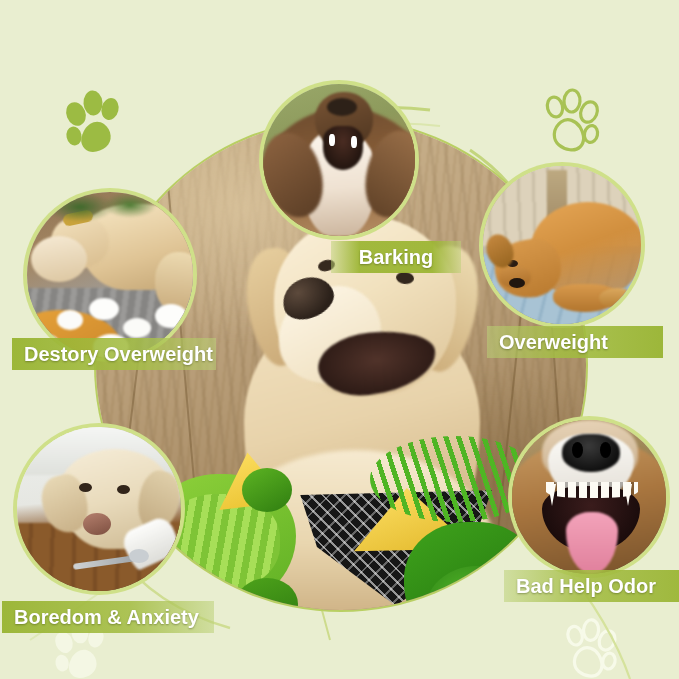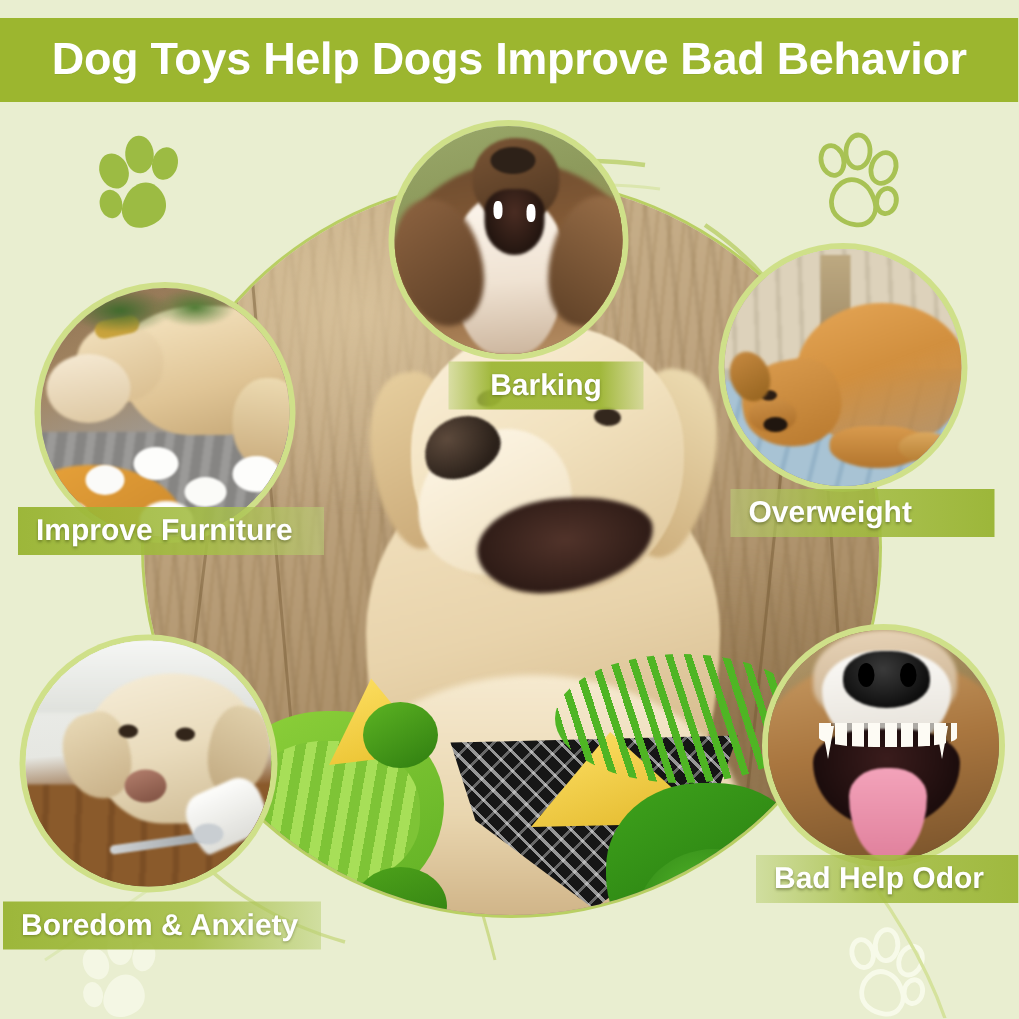--- a/index.html
+++ b/index.html
@@ -158,30 +158,28 @@
     white-space:nowrap;
     background:linear-gradient(90deg, rgba(150,178,45,.92) 0%, rgba(164,189,68,.88) 60%, rgba(188,209,120,.55) 100%);
     text-shadow:0 1px 2px rgba(60,70,20,.45);
   }
   .label.rtl{
     background:linear-gradient(270deg, rgba(150,178,45,.92) 0%, rgba(164,189,68,.88) 60%, rgba(188,209,120,.55) 100%);
   }
   .label.center{
     background:linear-gradient(90deg, rgba(188,209,120,.5) 0%, rgba(155,181,50,.93) 22%, rgba(155,181,50,.93) 78%, rgba(188,209,120,.5) 100%);
     justify-content:center;
+    margin-left:32px;
   }
 </style>
 </head>
 <body>
 
 <div id="stage">
 
-  <div class="banner">
-    <div class="banner-title">Dog Toys Help Dogs Improve Bad Behavior</div>
-  </div>
 
   <div class="paw" style="left:62px;top:88px;">
     <svg width="60" height="66" viewBox="0 0 60 66">
       <ellipse cx="14" cy="26" rx="9.5" ry="12" fill="#9cbb43" transform="rotate(-22 14 26)"></ellipse>
       <ellipse cx="12" cy="48" rx="7.5" ry="9.5" fill="#9cbb43" transform="rotate(-12 12 48)"></ellipse>
       <ellipse cx="31" cy="15" rx="9.5" ry="12.5" fill="#9cbb43" transform="rotate(-4 31 15)"></ellipse>
       <ellipse cx="48" cy="21" rx="8.5" ry="11" fill="#9cbb43" transform="rotate(14 48 21)"></ellipse>
       <path d="M42 36c8 6 9 17 2 23-6 5-16 7-21 2-6-6-4-13 0-20 4-6 12-10 19-5z" fill="#9cbb43"></path>
     </svg>
   </div>
@@ -307,21 +305,21 @@
       <div style="position:absolute;left:76px;top:0;width:54px;height:26px;background:radial-gradient(ellipse,#4d7a33,rgba(77,122,51,0) 70%);filter:blur(1px);"></div>
       <div style="position:absolute;left:30px;top:118px;width:26px;height:20px;border-radius:50%;background:#fbfbf9;filter:blur(.8px);"></div>
       <div style="position:absolute;left:62px;top:106px;width:30px;height:22px;border-radius:50%;background:#fdfdfb;filter:blur(.8px);"></div>
       <div style="position:absolute;left:96px;top:126px;width:28px;height:20px;border-radius:50%;background:#fbfbf8;filter:blur(.8px);"></div>
       <div style="position:absolute;left:128px;top:112px;width:32px;height:24px;border-radius:50%;background:#fdfdfb;filter:blur(.8px);"></div>
       <div style="position:absolute;left:6px;top:142px;width:26px;height:18px;border-radius:50%;background:#f8f8f5;filter:blur(.8px);"></div>
       <div style="position:absolute;left:66px;top:142px;width:36px;height:26px;border-radius:50%;background:#fdfdfb;filter:blur(.9px);"></div>
     </div>
   </div>
   <div class="label" style="left:12px;top:338px;width:180px;">
-    <span>Improve Furniture</span>
+    <span>Destory Overweight</span>
   </div>
 
   <div class="bubble" style="left:483px;top:166px;width:158px;height:158px;">
     <div class="scene" style="background:linear-gradient(170deg,#d6cdbc 0%,#c4bda9 40%,#9fb7c9 70%,#88a5bb 100%);">
       <div style="position:absolute;left:-4px;top:88px;width:176px;height:86px;background:repeating-linear-gradient(104deg,#a8c3d4 0 16px,#93b2c7 16px 19px),repeating-linear-gradient(14deg,rgba(255,255,255,.22) 0 18px,rgba(0,0,0,0) 18px 21px);filter:blur(.9px);"></div>
       <div style="position:absolute;left:-6px;top:0;width:176px;height:80px;background:repeating-linear-gradient(88deg,#ddd2bb 0 12px,#cabfa7 12px 15px);filter:blur(1px);"></div>
       <div style="position:absolute;left:64px;top:4px;width:20px;height:70px;background:linear-gradient(180deg,#bda981,#9c8763);filter:blur(.8px);"></div>
       <div style="position:absolute;left:48px;top:36px;width:114px;height:96px;border-radius:50% 50% 46% 46%/48% 48% 52% 52%;background:linear-gradient(160deg,#e5a656 0%,#d18f3e 45%,#b8763099 100%);filter:blur(1.1px);"></div>
       <div style="position:absolute;left:12px;top:74px;width:66px;height:58px;border-radius:52% 40% 48% 60%/48% 48% 52% 52%;background:linear-gradient(170deg,#d99a4c,#b97a2f);filter:blur(1.1px);transform:rotate(-10deg);"></div>
       <div style="position:absolute;left:16px;top:100px;width:32px;height:22px;border-radius:48%;background:linear-gradient(170deg,#cf9248,#a96c27);filter:blur(1px);"></div>

